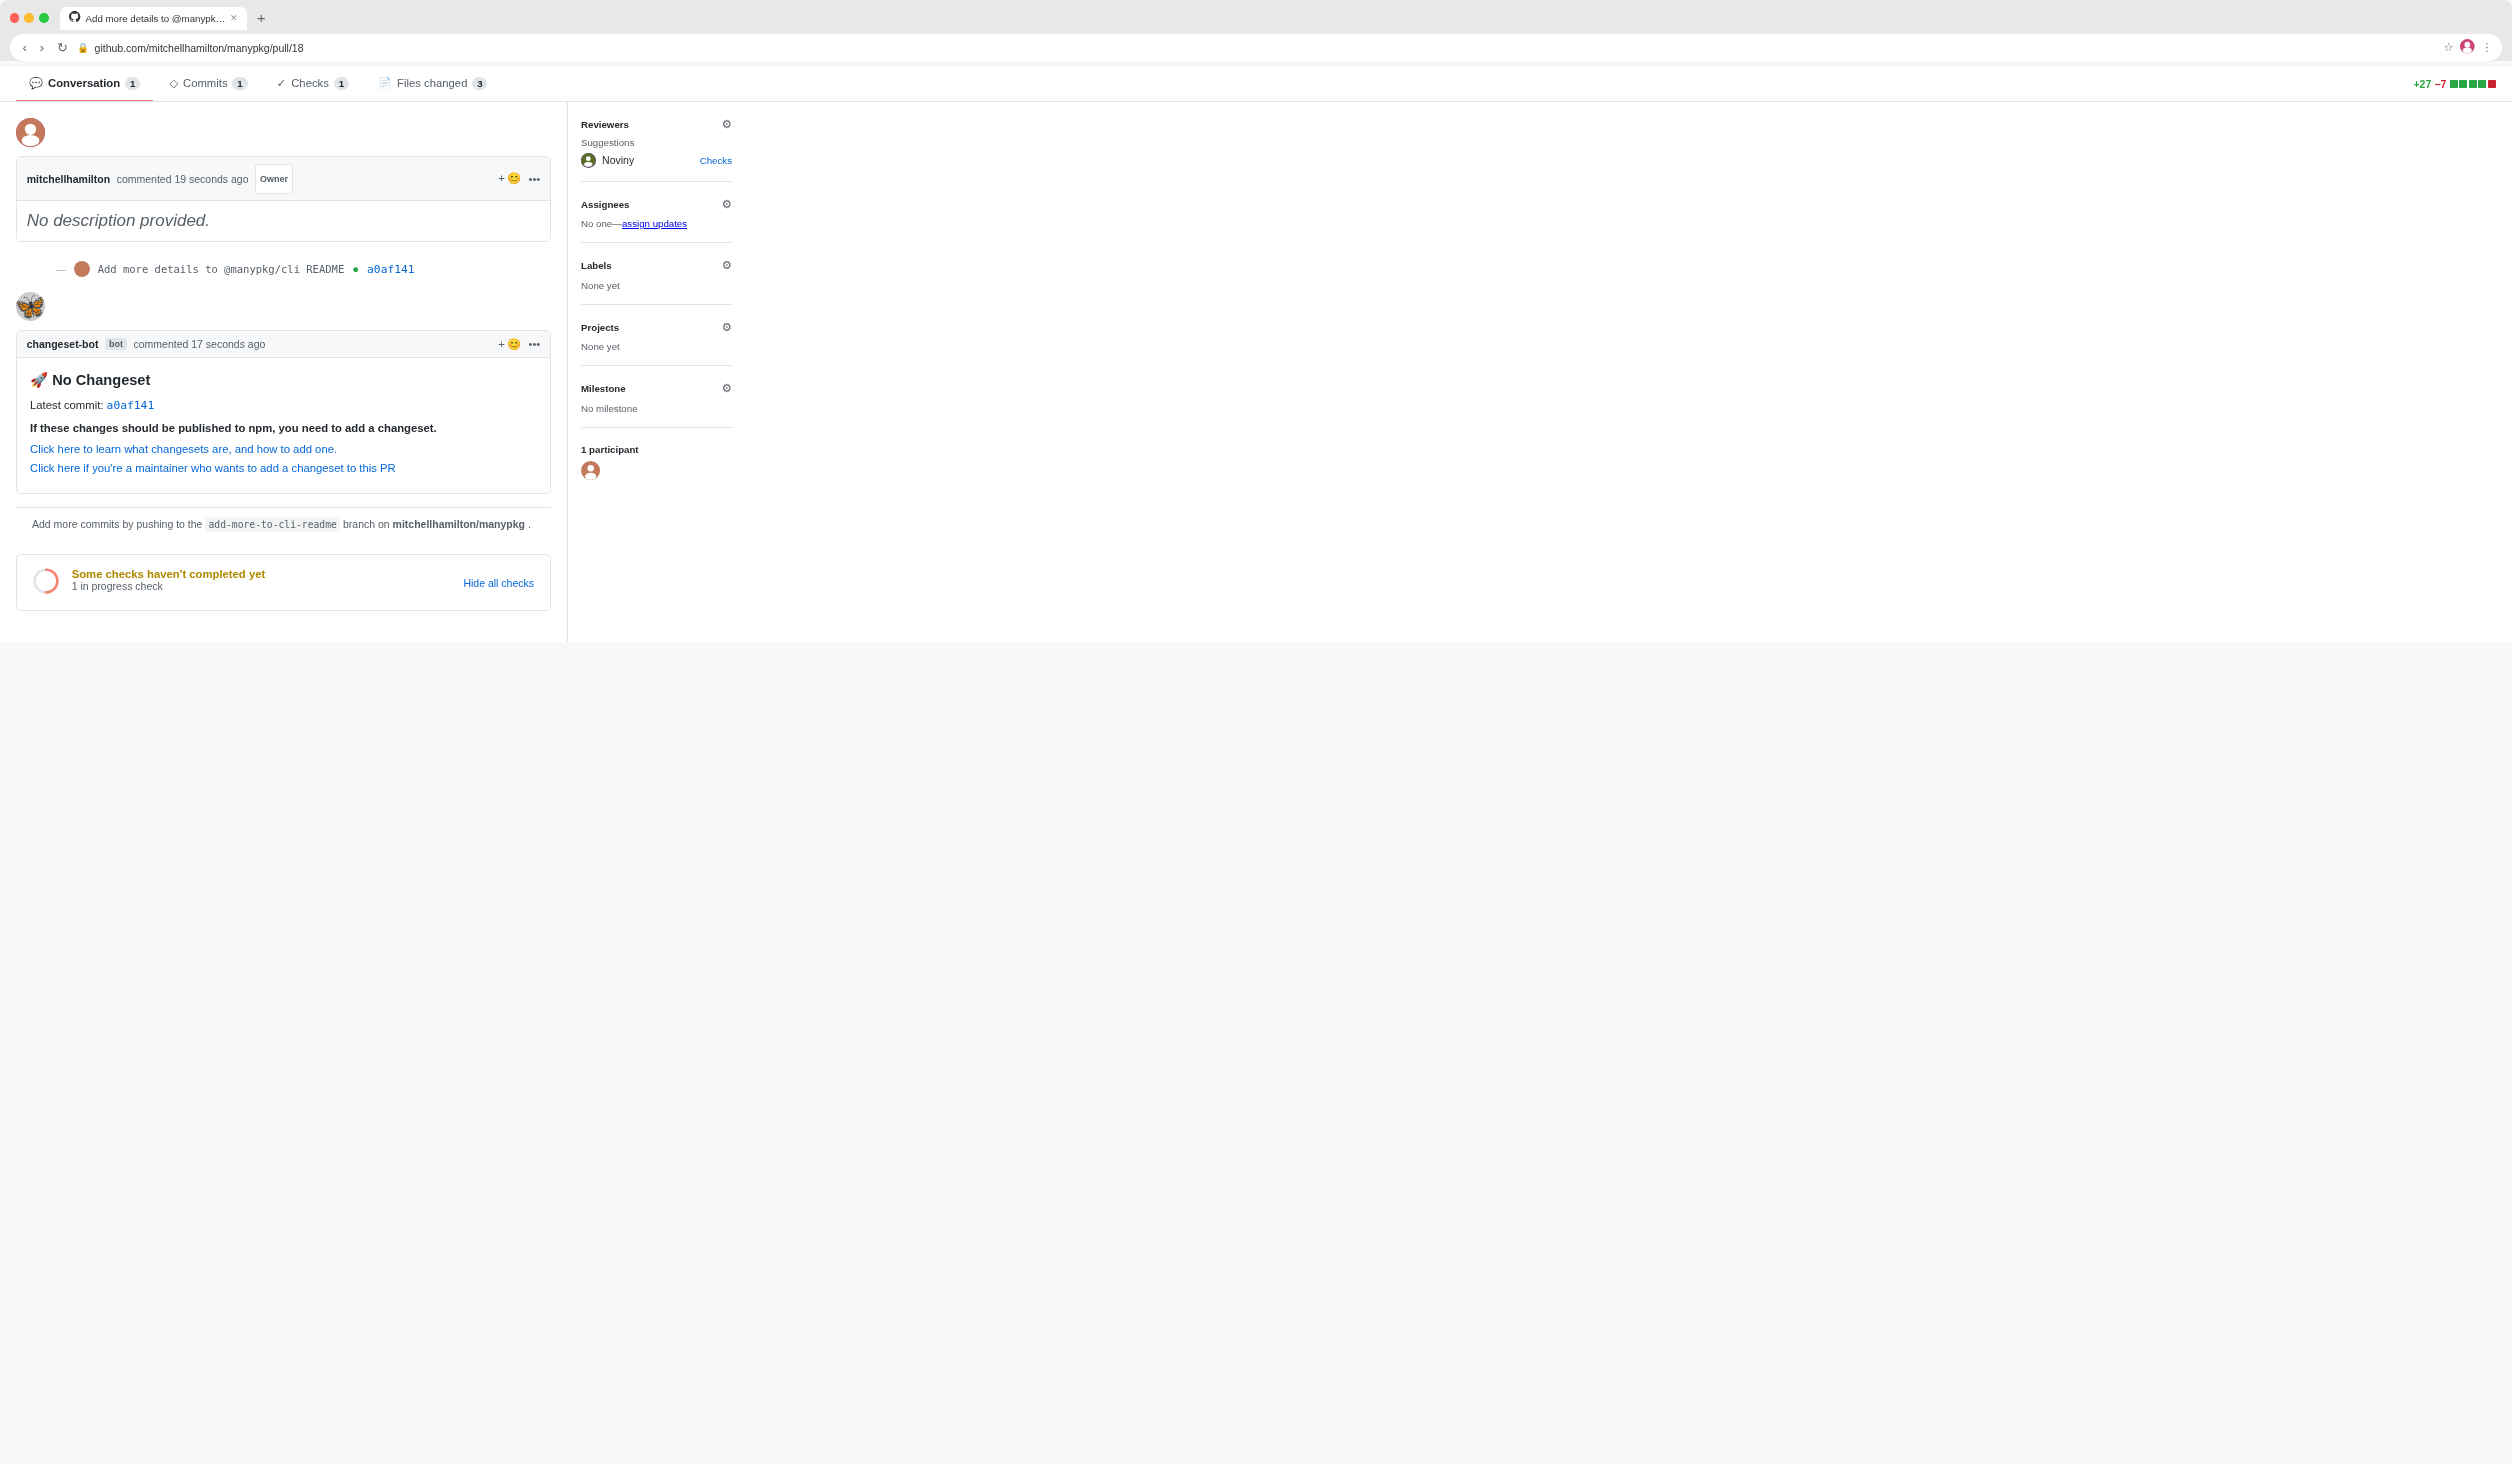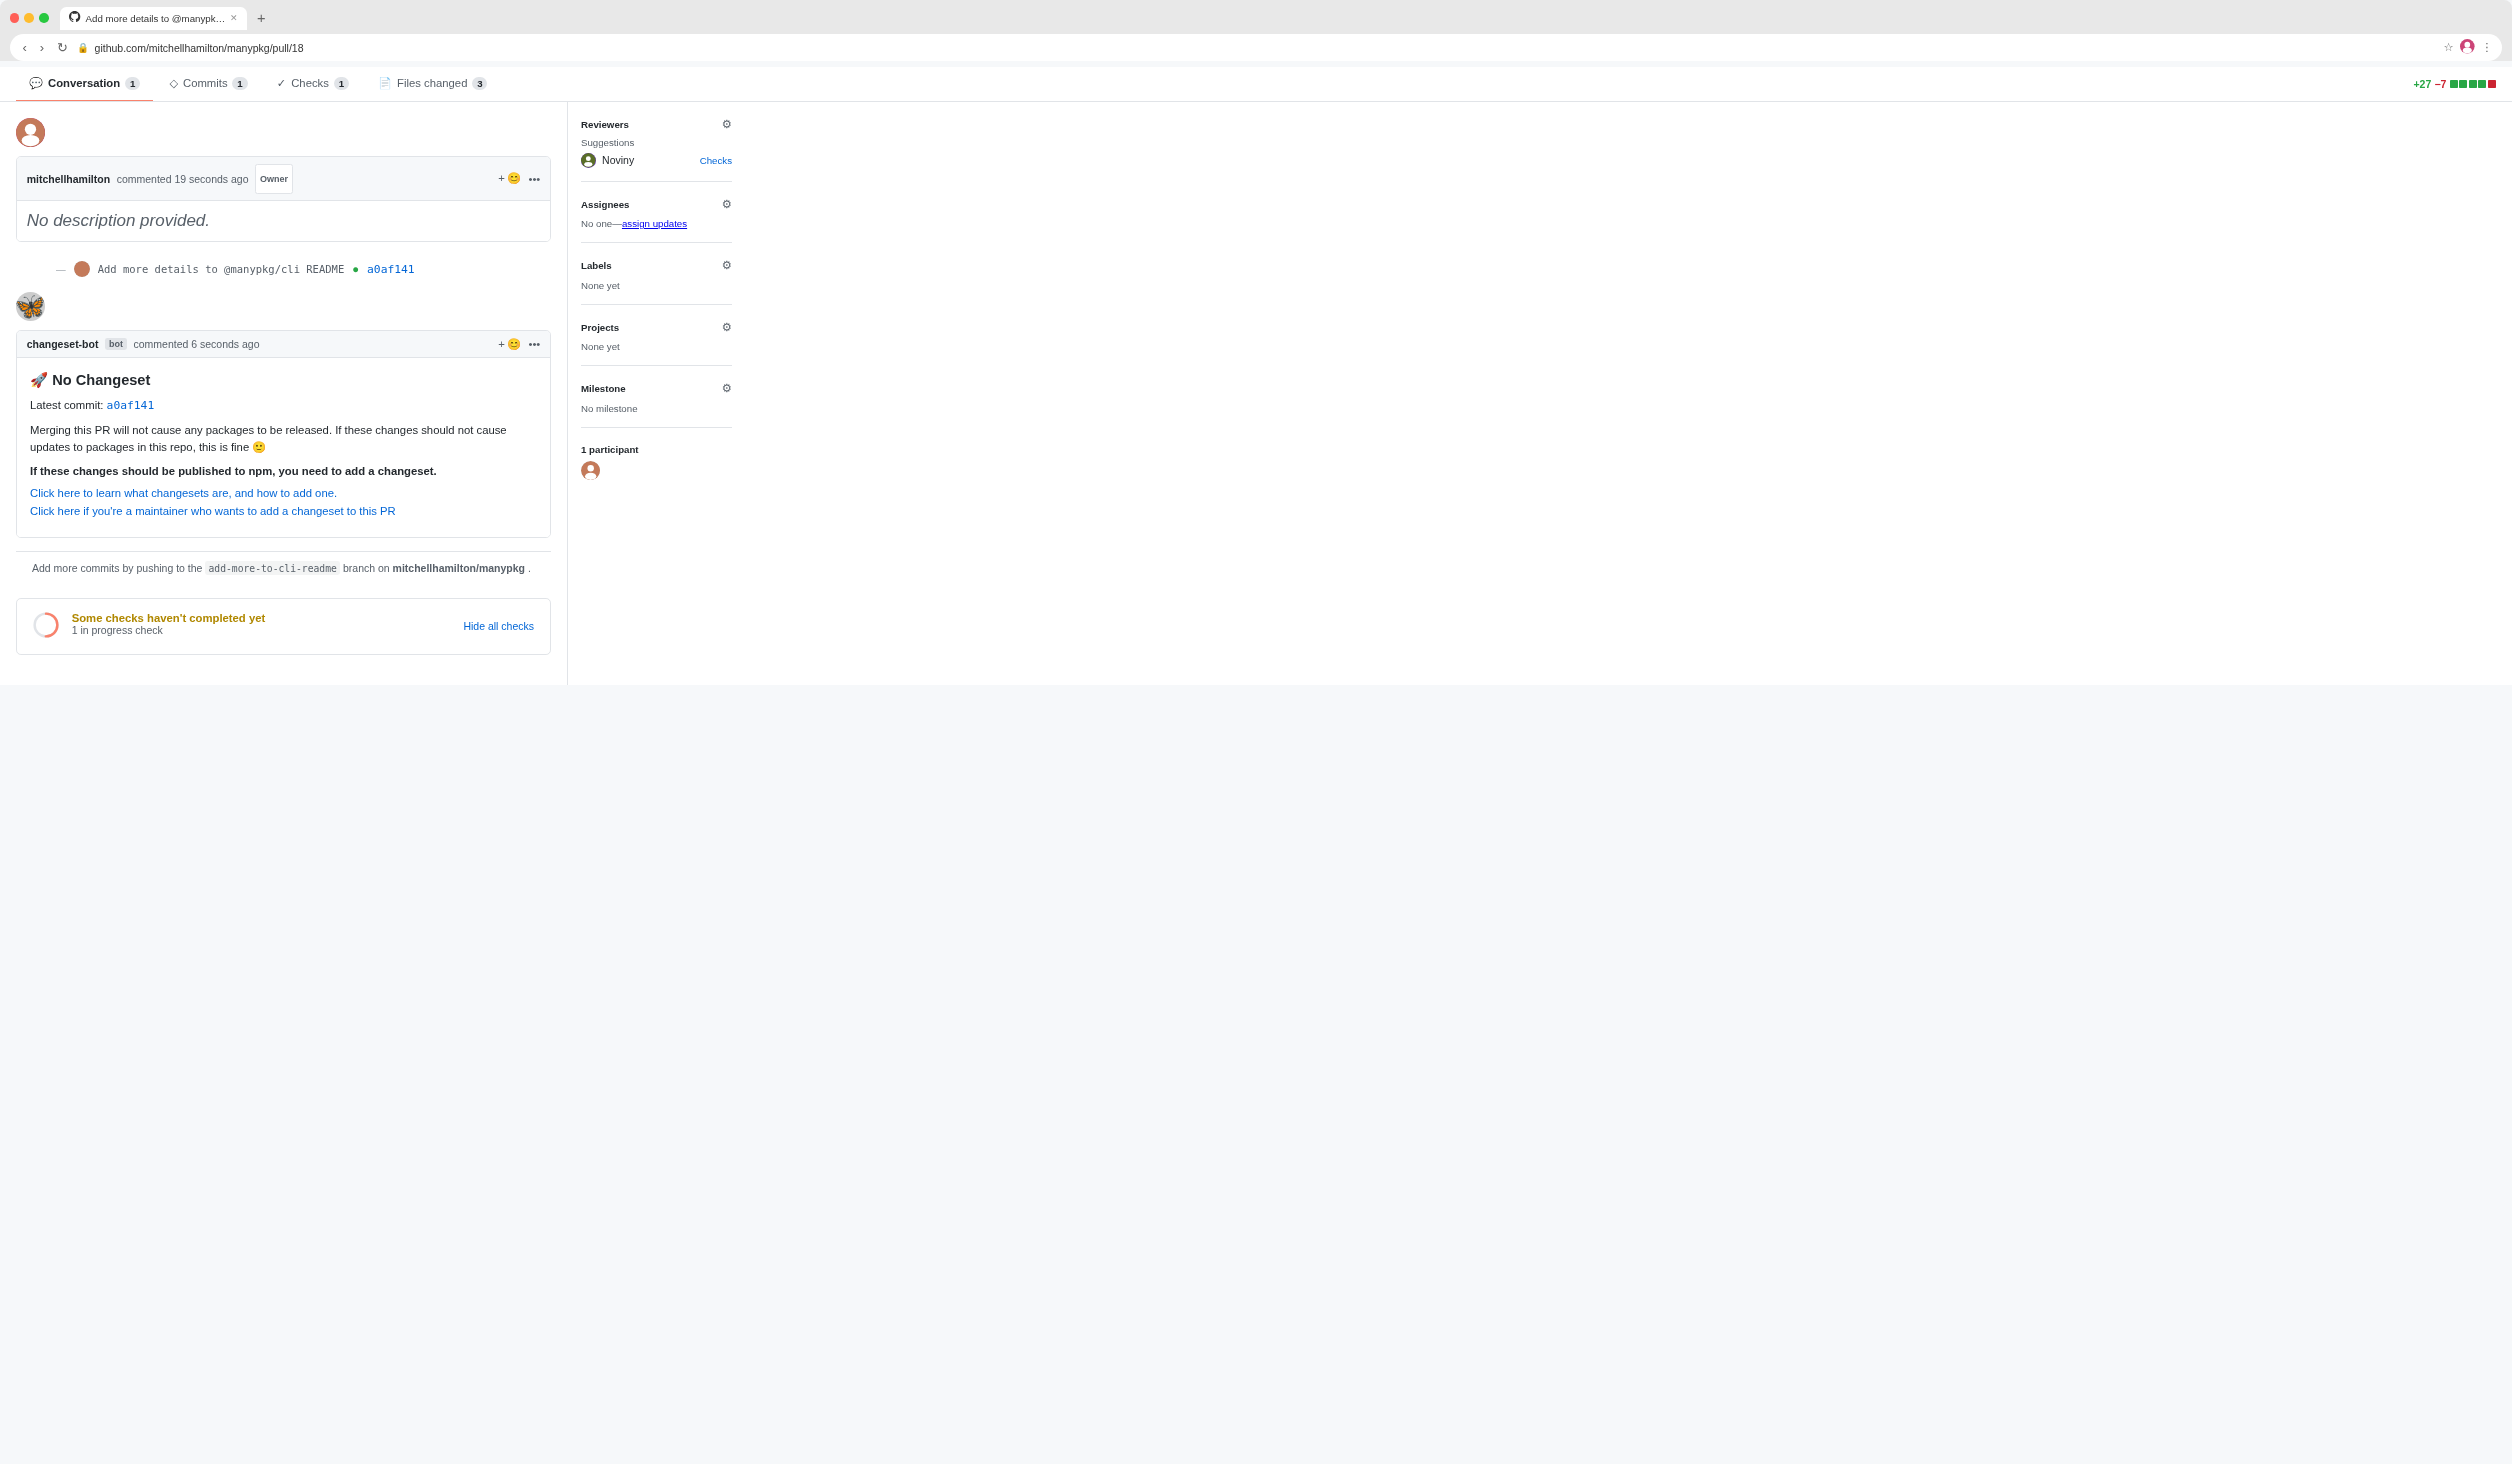--- a/index.html
+++ b/index.html
@@ -234,34 +234,33 @@
       </div>
 
       <div class="comment-block">
         <div class="comment-avatar">
           <span style="font-size: 26px; display: flex; align-items: center; justify-content: center; width: 29px; height: 29px;">🦋</span>
         </div>
         <div class="comment-box">
           <div class="comment-header">
             <span class="comment-author">changeset-bot</span>
             <span class="comment-bot-badge">bot</span>
-            <span class="comment-time">commented 6 seconds ago</span>
+            <span class="comment-time">commented 17 seconds ago</span>
             <div class="comment-actions">
               <span>+ 😊</span>
               <span>•••</span>
             </div>
           </div>
           <div class="bot-comment-body">
             <div class="no-changeset-title">🚀 No Changeset</div>
             <div class="latest-commit-line">
               <span>Latest commit:</span>
               <span> </span>
               <a class="commit-hash">a0af141</a>
             </div>
-            <div class="merging-text">Merging this PR will not cause any packages to be released. If these changes should not cause updates to packages in this repo, this is fine 🙂</div>
             <div class="bold-note">If these changes should be published to npm, you need to add a changeset.</div>
             <div class="link-line">
               <a href="#">Click here to learn what changesets are, and how to add one.</a>
             </div>
             <div class="link-line">
               <a href="#">Click here if you're a maintainer who wants to add a changeset to this PR</a>
             </div>
           </div>
         </div>
       </div>

